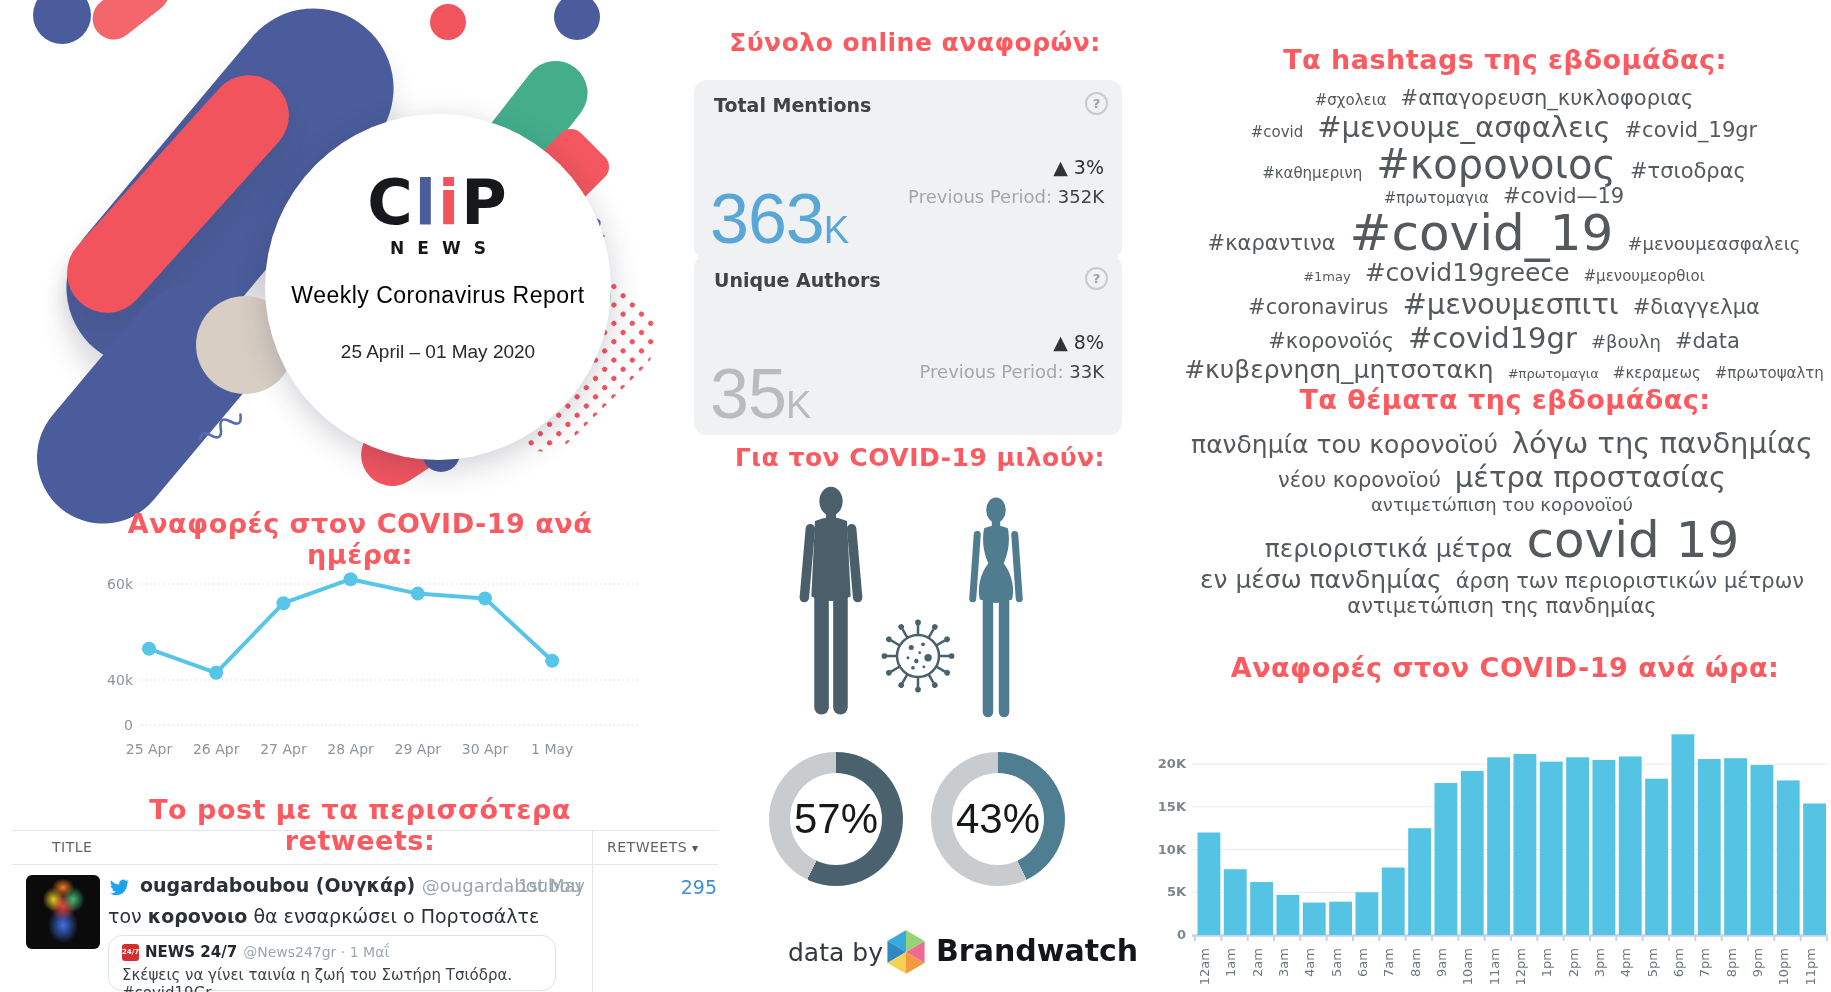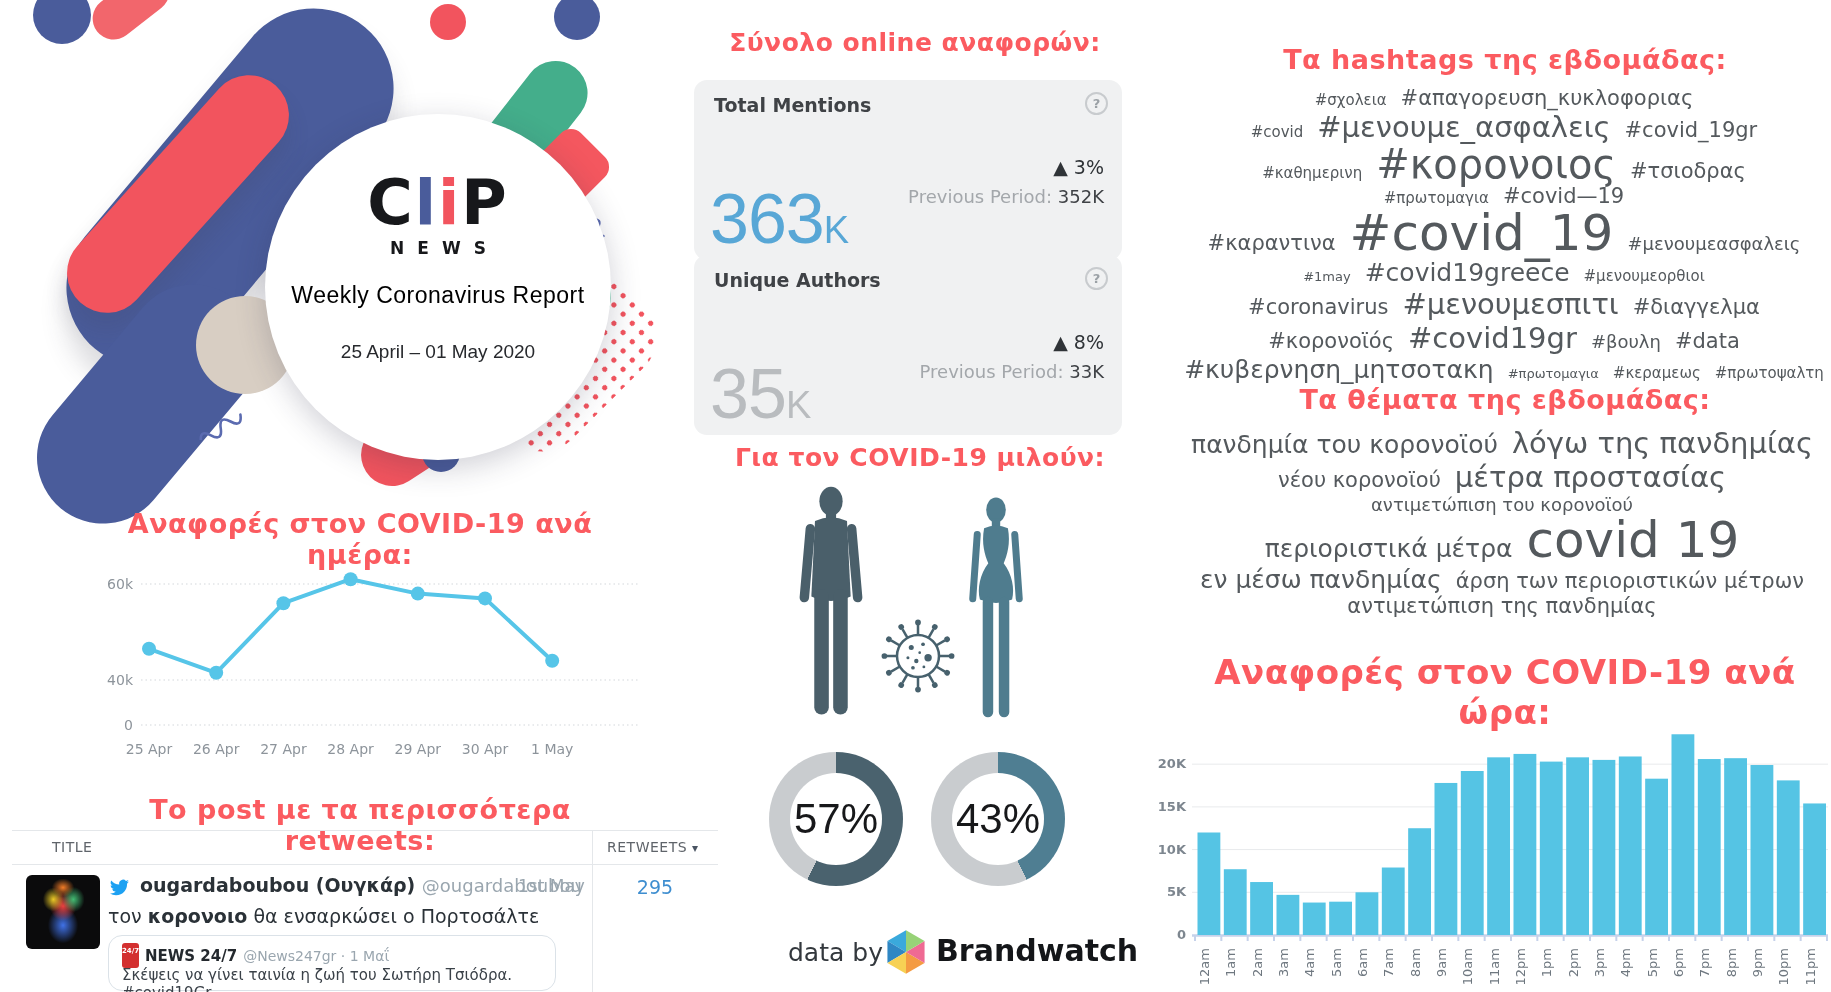--- a/index.html
+++ b/index.html
@@ -53,21 +53,21 @@
   .cloud-topics{left:1178px;top:426px;}
   .hash-h{left:1190px;top:44px;width:630px;font-size:27px;}
   .topics-h{left:1190px;top:384px;width:630px;font-size:27px;}
   .cloud-row{display:flex;justify-content:center;align-items:baseline;gap:14px;white-space:nowrap;margin:0;}
   .w1{font-size:13px;} .w2{font-size:15px;} .w3{font-size:18px;} .w4{font-size:21px;}
   .w5{font-size:25px;text-align:center;} .w6{font-size:29px;} .w7{font-size:40px;line-height:1;} .w8{font-size:50px;line-height:1;}
 
   
   .daily-h{left:70px;top:508px;width:580px;font-size:27px;}
   .line-wrap{position:absolute;left:95px;top:554px;}
-  .hour-h{left:1190px;top:652px;width:630px;font-size:34px;}
+  .hour-h{left:1190px;top:652px;width:630px;font-size:27px;}
   .bar-wrap{position:absolute;left:1156px;top:690px;}
 
   
   .post-h{left:70px;top:794px;width:580px;font-size:27px;}
   .table{position:absolute;left:12px;top:830px;width:706px;height:162px;border-top:1px solid #e4e7ea;}
   .thead{position:relative;height:33px;border-bottom:1px solid #e4e7ea;}
   .th-title{position:absolute;left:40px;top:8px;font-size:14px;color:#5f646a;letter-spacing:.5px;}
   .th-rt{position:absolute;left:595px;top:8px;font-size:14px;color:#5f646a;letter-spacing:.5px;}
   .sorticon{color:#4b5563;font-size:12px;}
   .vdiv{position:absolute;left:580px;top:0;height:162px;width:1px;background:#e4e7ea;}
@@ -79,26 +79,26 @@
        radial-gradient(19px 21px at 50% 42%, rgba(255,70,70,.92), transparent 70%),
        radial-gradient(21px 25px at 50% 68%, rgba(70,125,255,.9), transparent 72%),
        #0b0b0c;}
   .bird{position:absolute;left:96px;top:47px;width:23px;height:19px;}
   .tname{position:absolute;left:128px;top:43px;font-size:19px;font-weight:bold;color:#2a3137;}
   .thandle{font-weight:normal;color:#9aa6af;font-size:18px;}
   .tdate{position:absolute;left:506px;top:45px;font-size:17px;color:#9aa6af;}
   .ttext{position:absolute;left:96px;top:74px;font-size:19px;color:#2a3137;}
   .quote{position:absolute;left:96px;top:104px;width:446px;height:54px;border:1px solid #dbe2e8;border-radius:14px;background:#fff;}
   .qhead{position:absolute;left:13px;top:7px;font-size:15px;color:#24292e;display:flex;align-items:center;gap:6px;}
-  .qicon{display:inline-block;width:17px;height:25px;border-radius:3px;background:#d32f2f;color:#fff;
+  .qicon{display:inline-block;width:17px;height:17px;border-radius:3px;background:#d32f2f;color:#fff;
          font-size:7px;font-weight:bold;text-align:center;line-height:17px;}
   .qname{font-weight:bold;}
   .qmeta{color:#9aa6af;font-size:14px;font-weight:normal;}
   .qtext{position:absolute;left:13px;top:30px;font-size:15px;color:#3a4148;}
-  .rt-cell{position:absolute;left:581px;top:45px;width:124px;text-align:center;font-size:19px;color:#3e8ed0;}
+  .rt-cell{position:absolute;left:581px;top:45px;width:124px;text-align:right;font-size:19px;color:#3e8ed0;}
 </style>
 </head>
 <body>
 
 <div class="canvas">
 
   <div class="logo-art">
     <div class="shape sh-blue" style="left:3px;top:-14px;width:58px;height:58px;border-radius:50%;"></div>
     <div class="shape" style="left:58px;top:-16px;width:86px;height:42px;border-radius:21px;background:#f2666c;transform:rotate(-38deg);"></div>
     <div class="shape sh-blue" style="left:120px;top:-22px;width:160px;height:420px;border-radius:80px;transform:rotate(40deg);box-shadow:14px 18px 26px rgba(60,60,80,.18);"></div>

